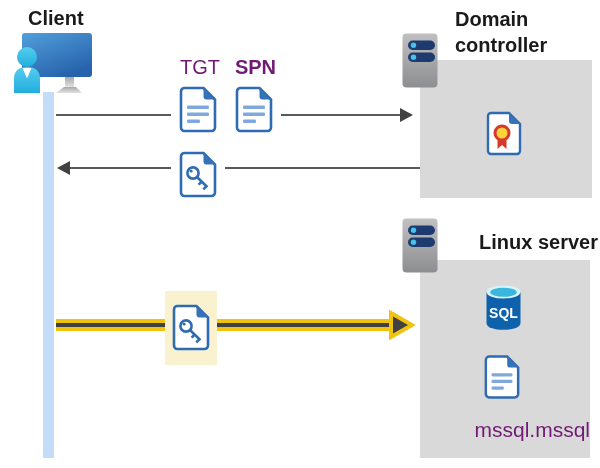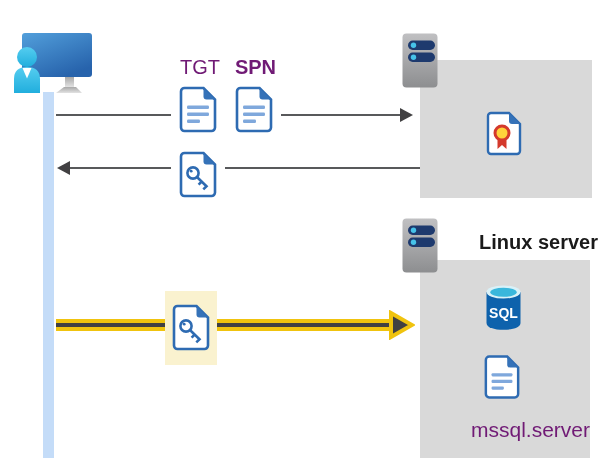--- a/index.html
+++ b/index.html
@@ -77,20 +77,21 @@
     <rect x="10" y="2" width="70" height="44" rx="3" fill="url(#monGrad)"></rect>
     <rect x="53" y="46" width="9" height="10" fill="url(#standGrad)"></rect>
     <path d="M52 56 h12 l6 6 h-26 z" fill="url(#standGrad)"></path>
     <g>
       <circle cx="15" cy="26" r="10" fill="url(#personGrad)"></circle>
       <path d="M2 62 v-14 q0 -12 13 -12 q13 0 13 12 v14 z" fill="url(#personGrad)"></path>
       <path d="M10.5 37 L15 47.5 L19.5 37 z" fill="#ffffff"></path>
     </g>
   </svg>
 
+  <div class="title" style="left:28px;top:5px;">Client</div>
 
   <div class="plain-label" style="left:176px;top:56px;width:44px;">TGT</div>
   <div class="plain-label" style="left:232px;top:56px;width:44px;font-weight:bold;">SPN</div>
 
   <svg class="abs" style="left:178px;top:86px;" width="40" height="47" viewBox="0 0 40 47">
     <path d="M3 5.5 a3.5 3.5 0 0 1 3.5 -3.5 H25.5 L37 13.5 V41.5 a3.5 3.5 0 0 1 -3.5 3.5 H6.5 A3.5 3.5 0 0 1 3 41.5 Z" fill="#ffffff" stroke="#2e6bb2" stroke-width="2.6"></path>
     <path d="M25.5 2 L37 13.5 H28.5 A3 3 0 0 1 25.5 10.5 Z" fill="#3572b8"></path>
     <rect x="9" y="19.5" width="22" height="3.4" rx="1.2" fill="#7fa8dc"></rect>
     <rect x="9" y="26.5" width="22" height="3.4" rx="1.2" fill="#7fa8dc"></rect>
     <rect x="9" y="33.5" width="13" height="3.4" rx="1.2" fill="#7fa8dc"></rect>
@@ -131,20 +132,21 @@
           <stop offset="1" stop-color="#8d8e90"></stop>
       </linearGradient>
     </defs>
     <rect x="0.5" y="0.5" width="35" height="54" rx="4" fill="url(#srvGrad1)"></rect>
     <rect x="6" y="7.5" width="27" height="9.5" rx="4.7" fill="#1e3a6e"></rect>
     <circle cx="11.5" cy="12.2" r="2.7" fill="#46c2e9"></circle>
     <rect x="6" y="19.5" width="27" height="9.5" rx="4.7" fill="#1e3a6e"></rect>
     <circle cx="11.5" cy="24.2" r="2.7" fill="#46c2e9"></circle>
   </svg>
 
+  <div class="title" style="left:455px;top:6px;width:112px;">Domain controller</div>
 
   <svg class="abs" style="left:485px;top:111px;" width="38" height="46" viewBox="0 0 38 46">
     <path d="M3 5 a3 3 0 0 1 3 -3 H24 L35 13 V40 a3 3 0 0 1 -3 3 H6 a3 3 0 0 1 -3 -3 Z" fill="#ffffff" stroke="#2e6bb2" stroke-width="2.4"></path>
     <path d="M24 2 L35 13 H27 a3 3 0 0 1 -3 -3 Z" fill="#3572b8"></path>
     <path d="M12.5 27 v11 l4.5 -4 l4.5 4 v-11 z" fill="#d4392c"></path>
     <circle cx="17" cy="22" r="7" fill="#ffd23b" stroke="#d4392c" stroke-width="3"></circle>
   </svg>
 
   <svg class="abs" style="left:402px;top:218px;" width="36" height="55" viewBox="0 0 36 55">
     <defs>
@@ -170,15 +172,15 @@
   </svg>
 
   <svg class="abs" style="left:483px;top:353px;" width="38" height="48" viewBox="0 0 40 47">
     <path d="M3 5.5 a3.5 3.5 0 0 1 3.5 -3.5 H25.5 L37 13.5 V41.5 a3.5 3.5 0 0 1 -3.5 3.5 H6.5 A3.5 3.5 0 0 1 3 41.5 Z" fill="#ffffff" stroke="#2e6bb2" stroke-width="2.6"></path>
     <path d="M25.5 2 L37 13.5 H28.5 A3 3 0 0 1 25.5 10.5 Z" fill="#3572b8"></path>
     <rect x="9" y="19.5" width="22" height="3.4" rx="1.2" fill="#7fa8dc"></rect>
     <rect x="9" y="26.5" width="22" height="3.4" rx="1.2" fill="#7fa8dc"></rect>
     <rect x="9" y="33.5" width="13" height="3.4" rx="1.2" fill="#7fa8dc"></rect>
   </svg>
 
-  <div class="plain-label" style="left:420px;top:418px;width:170px;font-size:21px;">mssql.server</div>
+  <div class="plain-label" style="left:420px;top:418px;width:170px;font-size:21px;">mssql.mssql</div>
 
 </div>
 
 </body></html>

